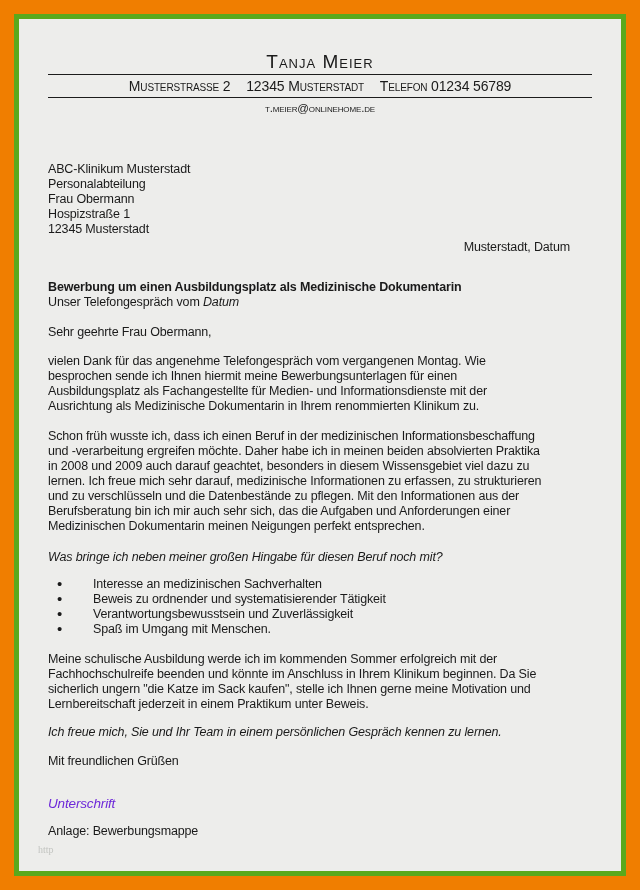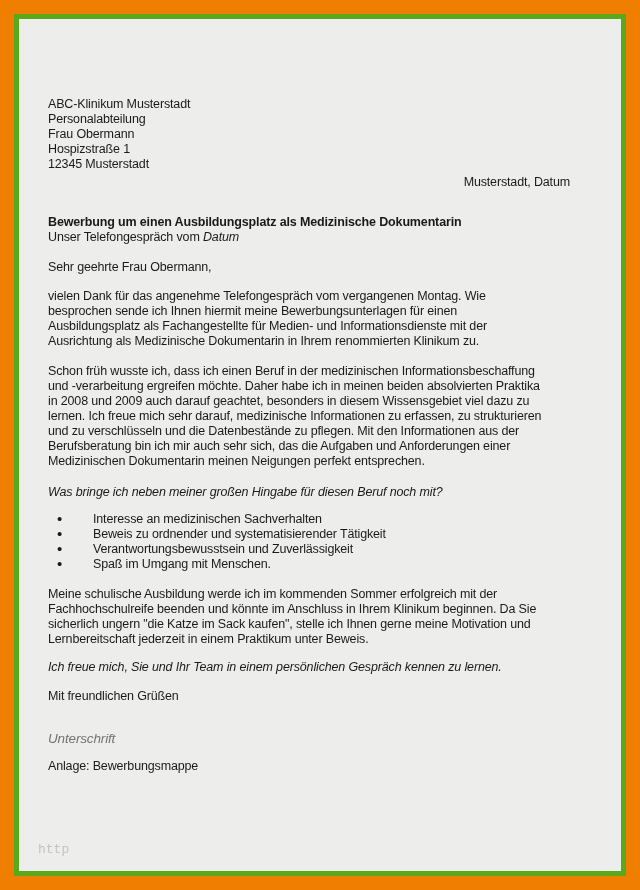--- a/index.html
+++ b/index.html
@@ -70,37 +70,46 @@
   .bullets     { margin-top:12px; list-style:none; }
   .bullets li  { position:relative; padding-left:45px; }
   .bullets li::before {
     content:"\2022";
     position:absolute; left:9px; top:-1px;
     font-size:15px;
   }
   .p3          { margin-top:15px; }
   .p4          { margin-top:13px;font-style:italic; }
   .closing     { margin-top:14px; }
-  .signature   { margin-top:27px; font-style:italic; font-size:13.5px; color:#737373; }
+  .signature   { margin-top:27px; font-style:italic; font-size:13.5px; color:#6d28d9; }
   .enclosure   { margin-top:13px; }
   .italic      { font-style:italic; }
   .watermark   {
     position:absolute; left:19px; top:826px;
-    font-family:Liberation Mono, monospace;
-    font-size:13px; line-height:9px;
+    font-family:Liberation Serif, serif;
+    font-size:10px; line-height:9px;
     color:#c3c5c1; letter-spacing:0;
   }
 </style>
 </head>
 <body>
 
 <div class="frame">
   <div class="inner">
     <div class="letter">
 
+      <header>
+        <div class="lh-name">Tanja Meier</div>
+        <div class="lh-contact">
+          <span>Musterstrasse 2</span>
+          <span>12345 Musterstadt</span>
+          <span>Telefon 01234 56789</span>
+        </div>
+        <div class="lh-email">t.meier@onlinehome.de</div>
+      </header>
 
       <div class="recipient lines">ABC-Klinikum Musterstadt
 Personalabteilung
 Frau Obermann
 Hospizstraße 1
 12345 Musterstadt</div>
 
       <div class="dateline">Musterstadt, Datum</div>
 
       <div class="subject">

